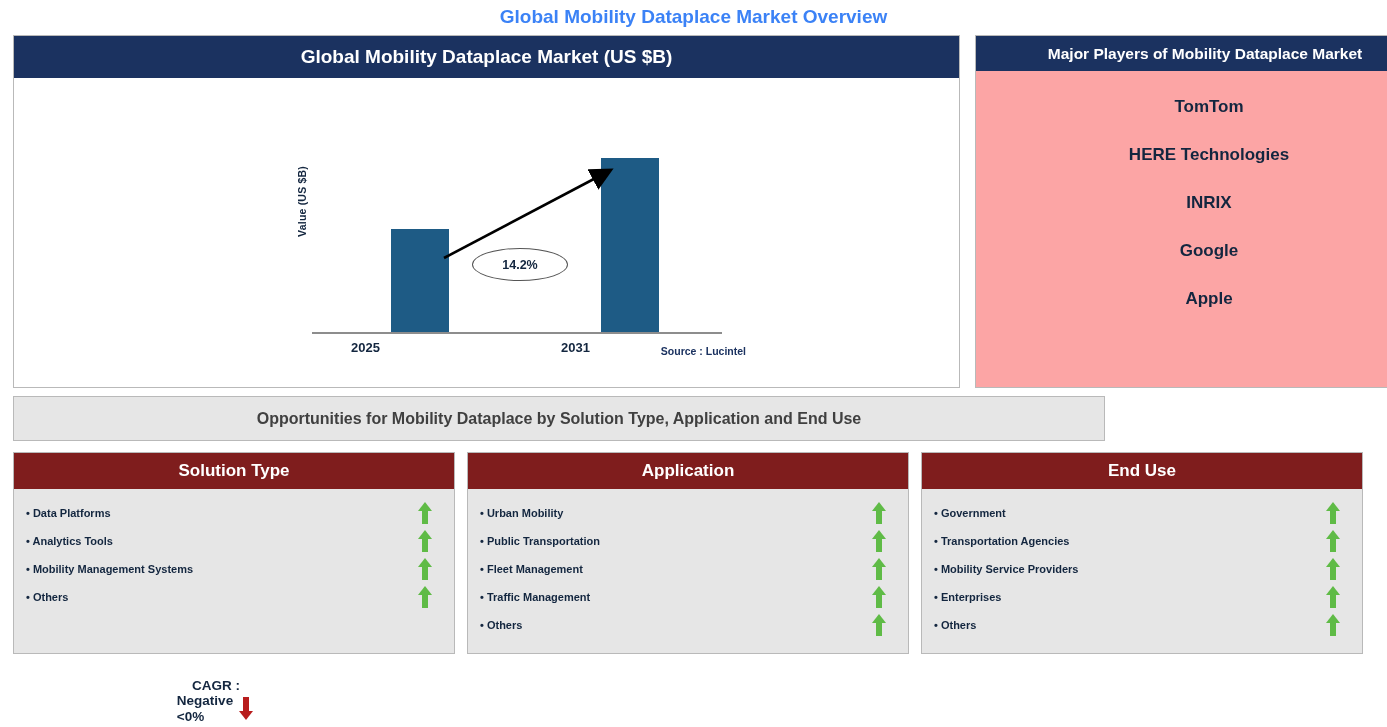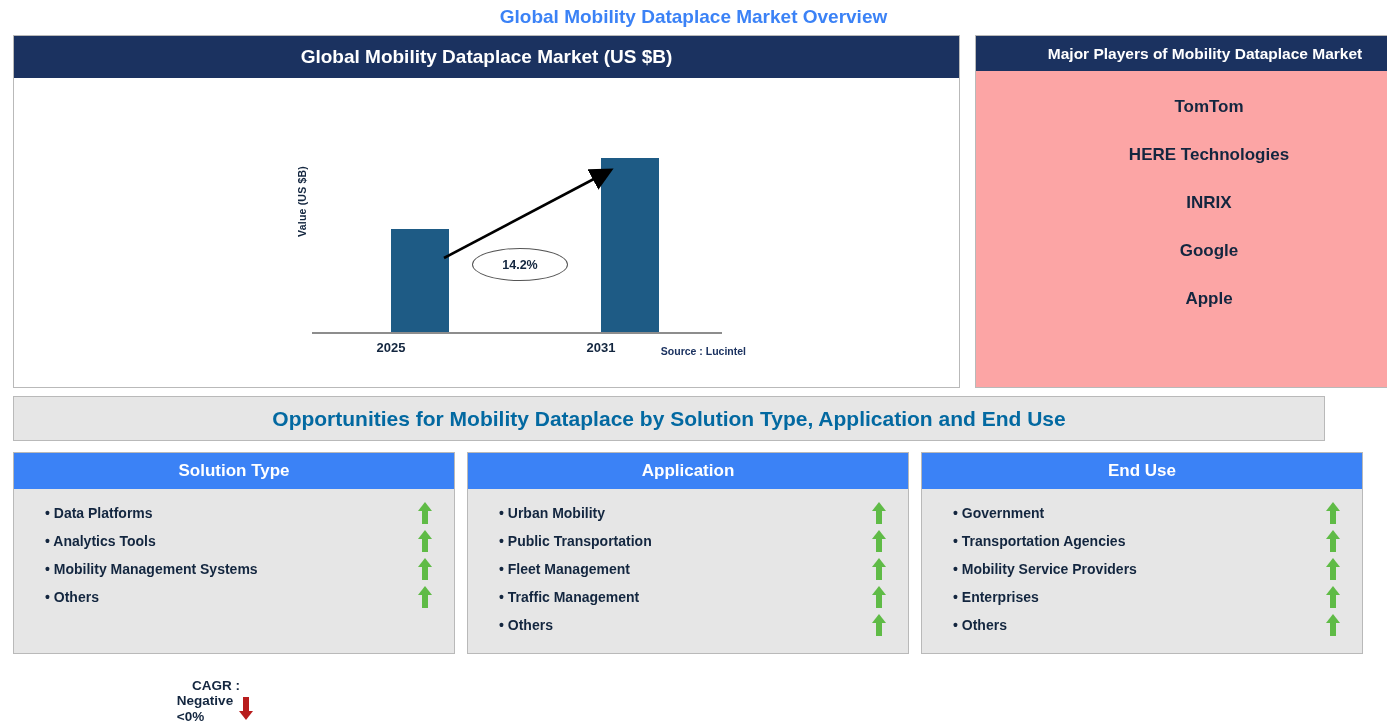--- a/index.html
+++ b/index.html
@@ -86,21 +86,21 @@
     left: 310px; top: 102px;
     width: 400px; height: 152px;
   }
 
   .x-tick {
     position: absolute;
     top: 262px;
     font-size: 13px;
     font-weight: bold;
     color: #13263f;
-    text-align: center;
+    text-align: left;
     width: 80px;
   }
   .x-2025 { left: 337px; }
   .x-2031 { left: 547px; }
 
   .cagr-arrow { position: absolute; left: 300px; top: 80px; }
 
   .cagr-bubble {
     position: absolute;
     left: 458px; top: 170px;
@@ -142,62 +142,61 @@
     font-size: 17px;
     font-weight: bold;
     color: #13263f;
     padding: 14px 0;
   }
 
   
   .opps-band {
     position: absolute;
     left: 13px; top: 396px;
-    width: 1312px; height: 45px;
+    width: 1092px; height: 45px;
     background: #e6e6e6;
     border: 1px solid #b9b9b9;
     display: flex; align-items: center; justify-content: center;
-    font-size: 21px; font-weight: bold; color: #0369a1;
+    font-size: 16px; font-weight: bold; color: #404040;
     text-align: center;
   }
 
   
   .cols {
     position: absolute;
     left: 13px; top: 452px;
     width: 1360px;
     display: flex;
     gap: 12px;
   }
   .col {
     width: 442px;
     border: 1px solid #b9b9b9;
     background: #e6e6e6;
   }
   .col-header {
-    background: #3b82f6;
+    background: #7f1d1d;
     color: #ffffff;
     text-align: center;
     font-weight: bold;
     font-size: 17px;
     padding: 8px 4px;
   }
   .col-body { padding: 10px 10px 14px 10px; }
   .item {
     display: flex;
     align-items: center;
     justify-content: space-between;
     padding: 3px 6px 3px 2px;
   }
   .item-label {
-    font-size: 14px;
+    font-size: 11px;
     font-weight: bold;
     color: #13263f;
     white-space: nowrap;
-    margin-left: 19px;
   }
   .arrow-up {
     width: 14px; height: 22px;
     position: relative;
     flex: 0 0 auto;
     margin-right: 6px;
   }
   .arrow-up::before {
     content: "";
     position: absolute;

